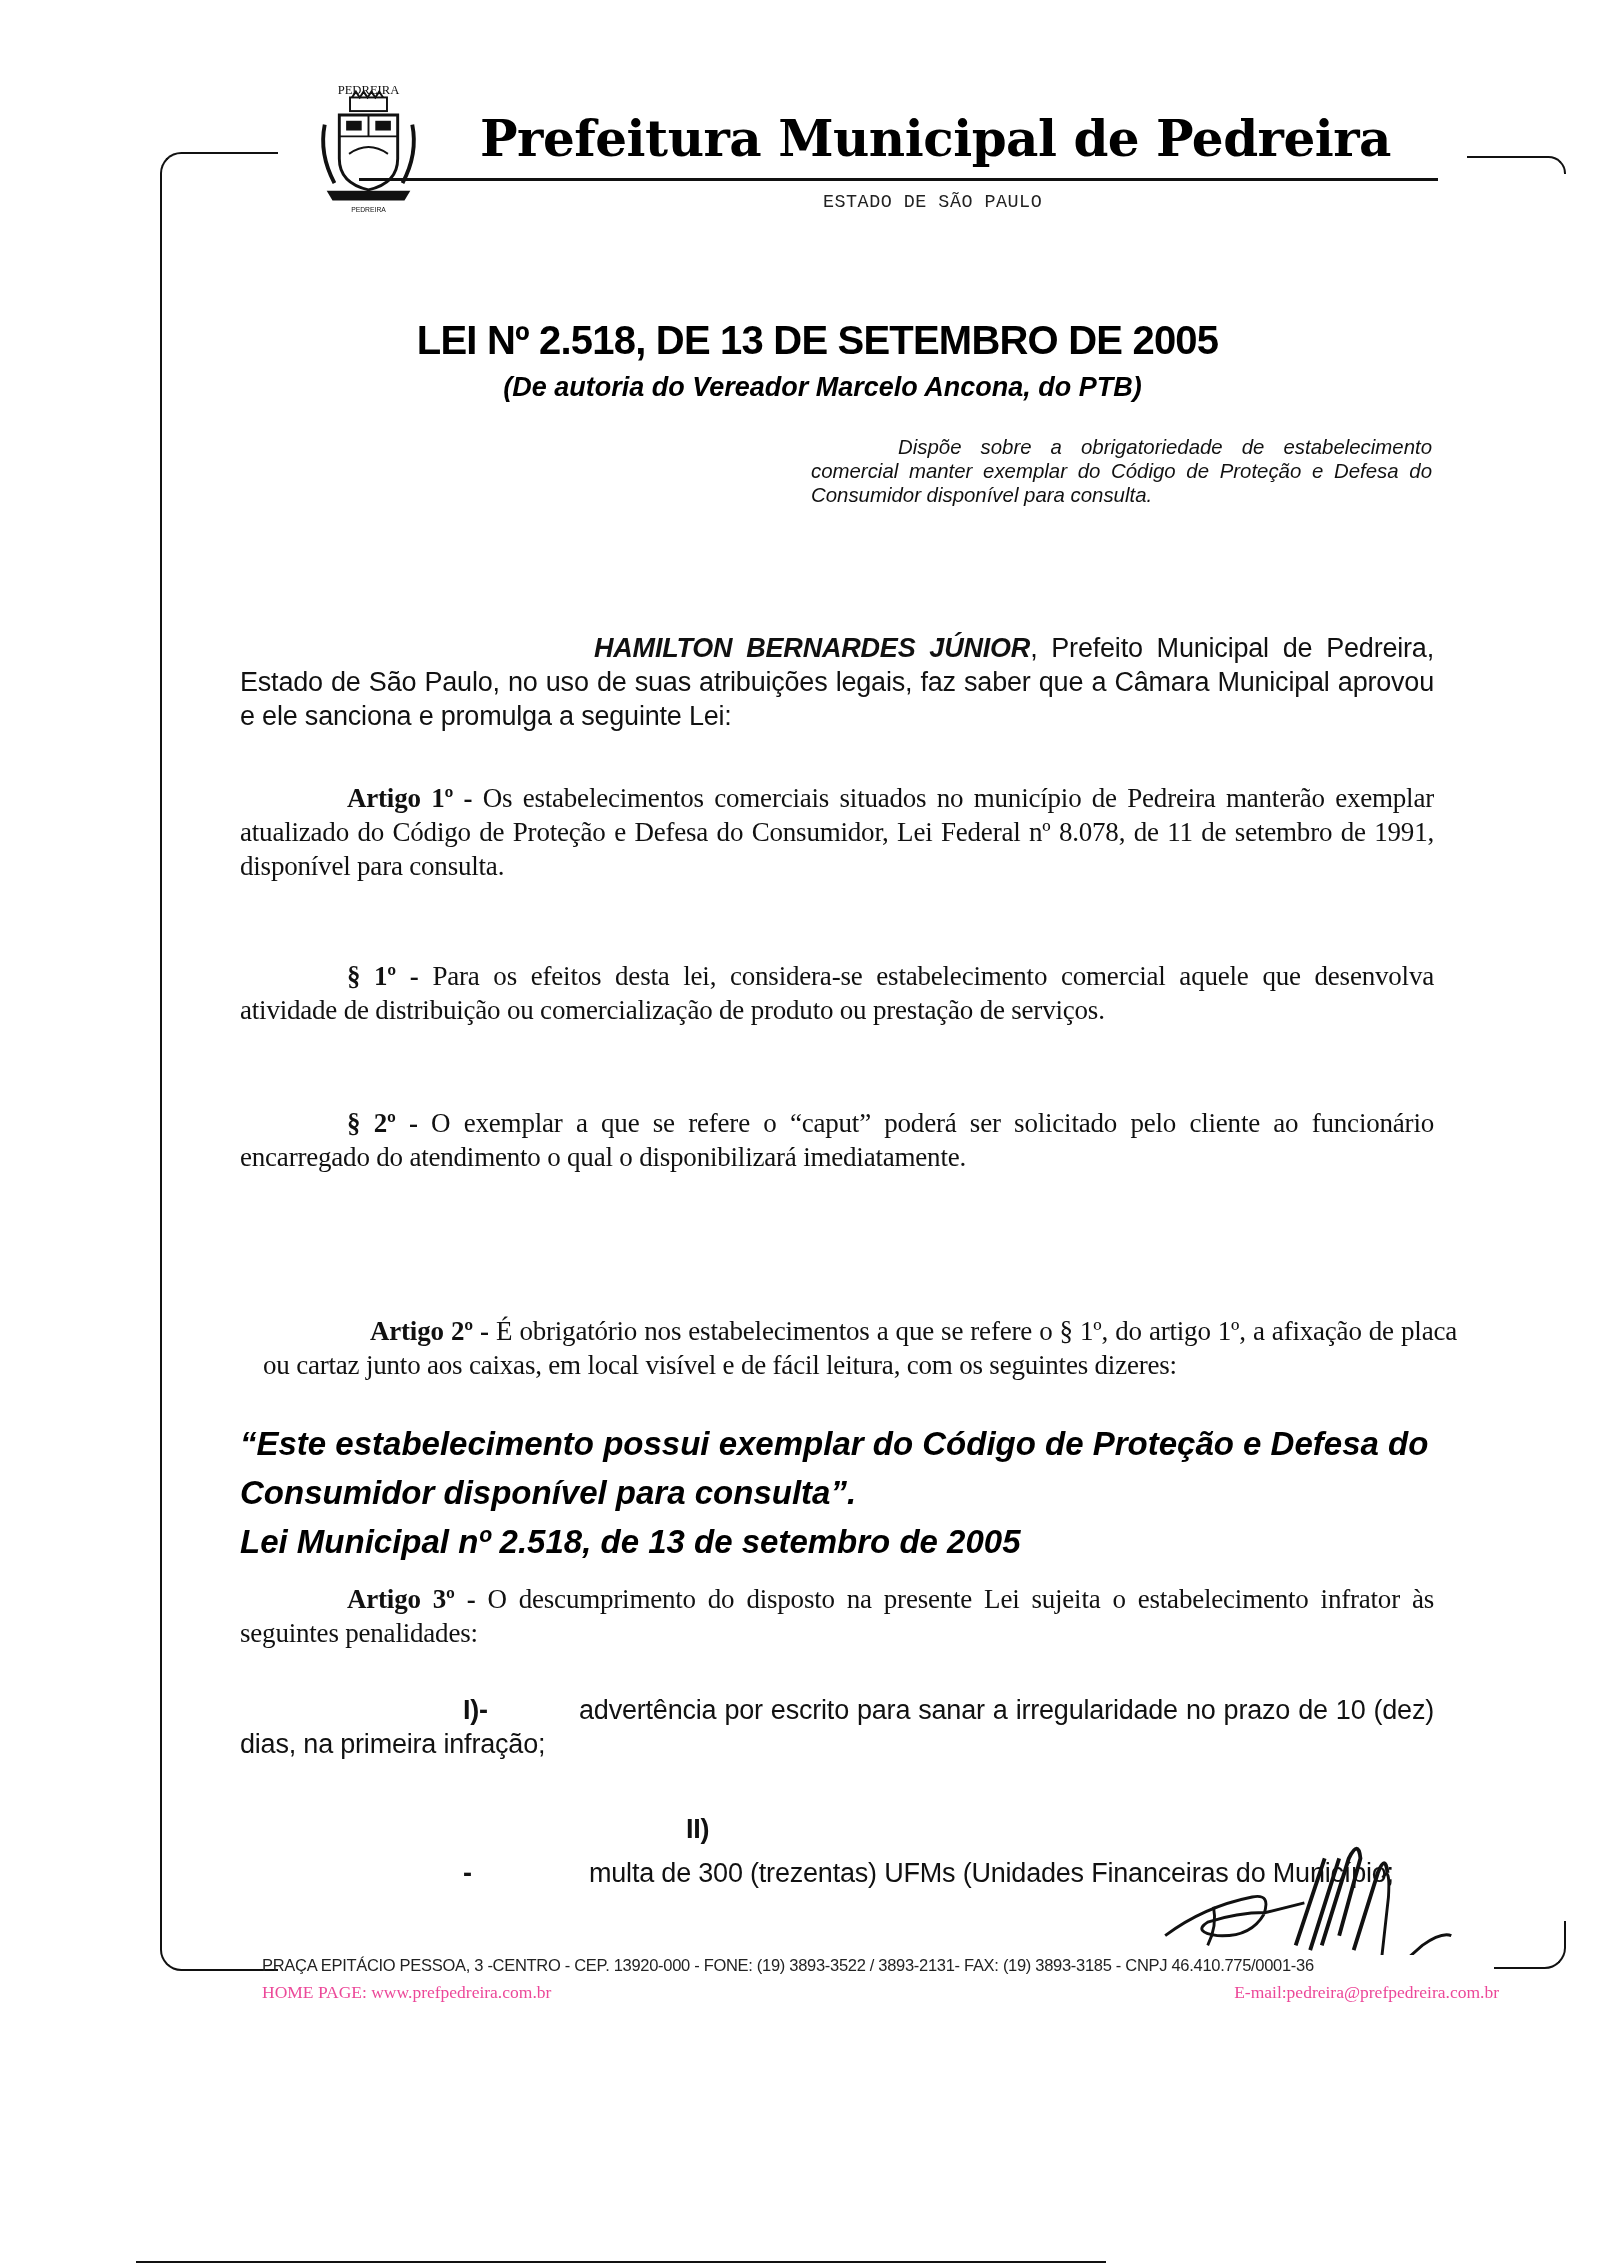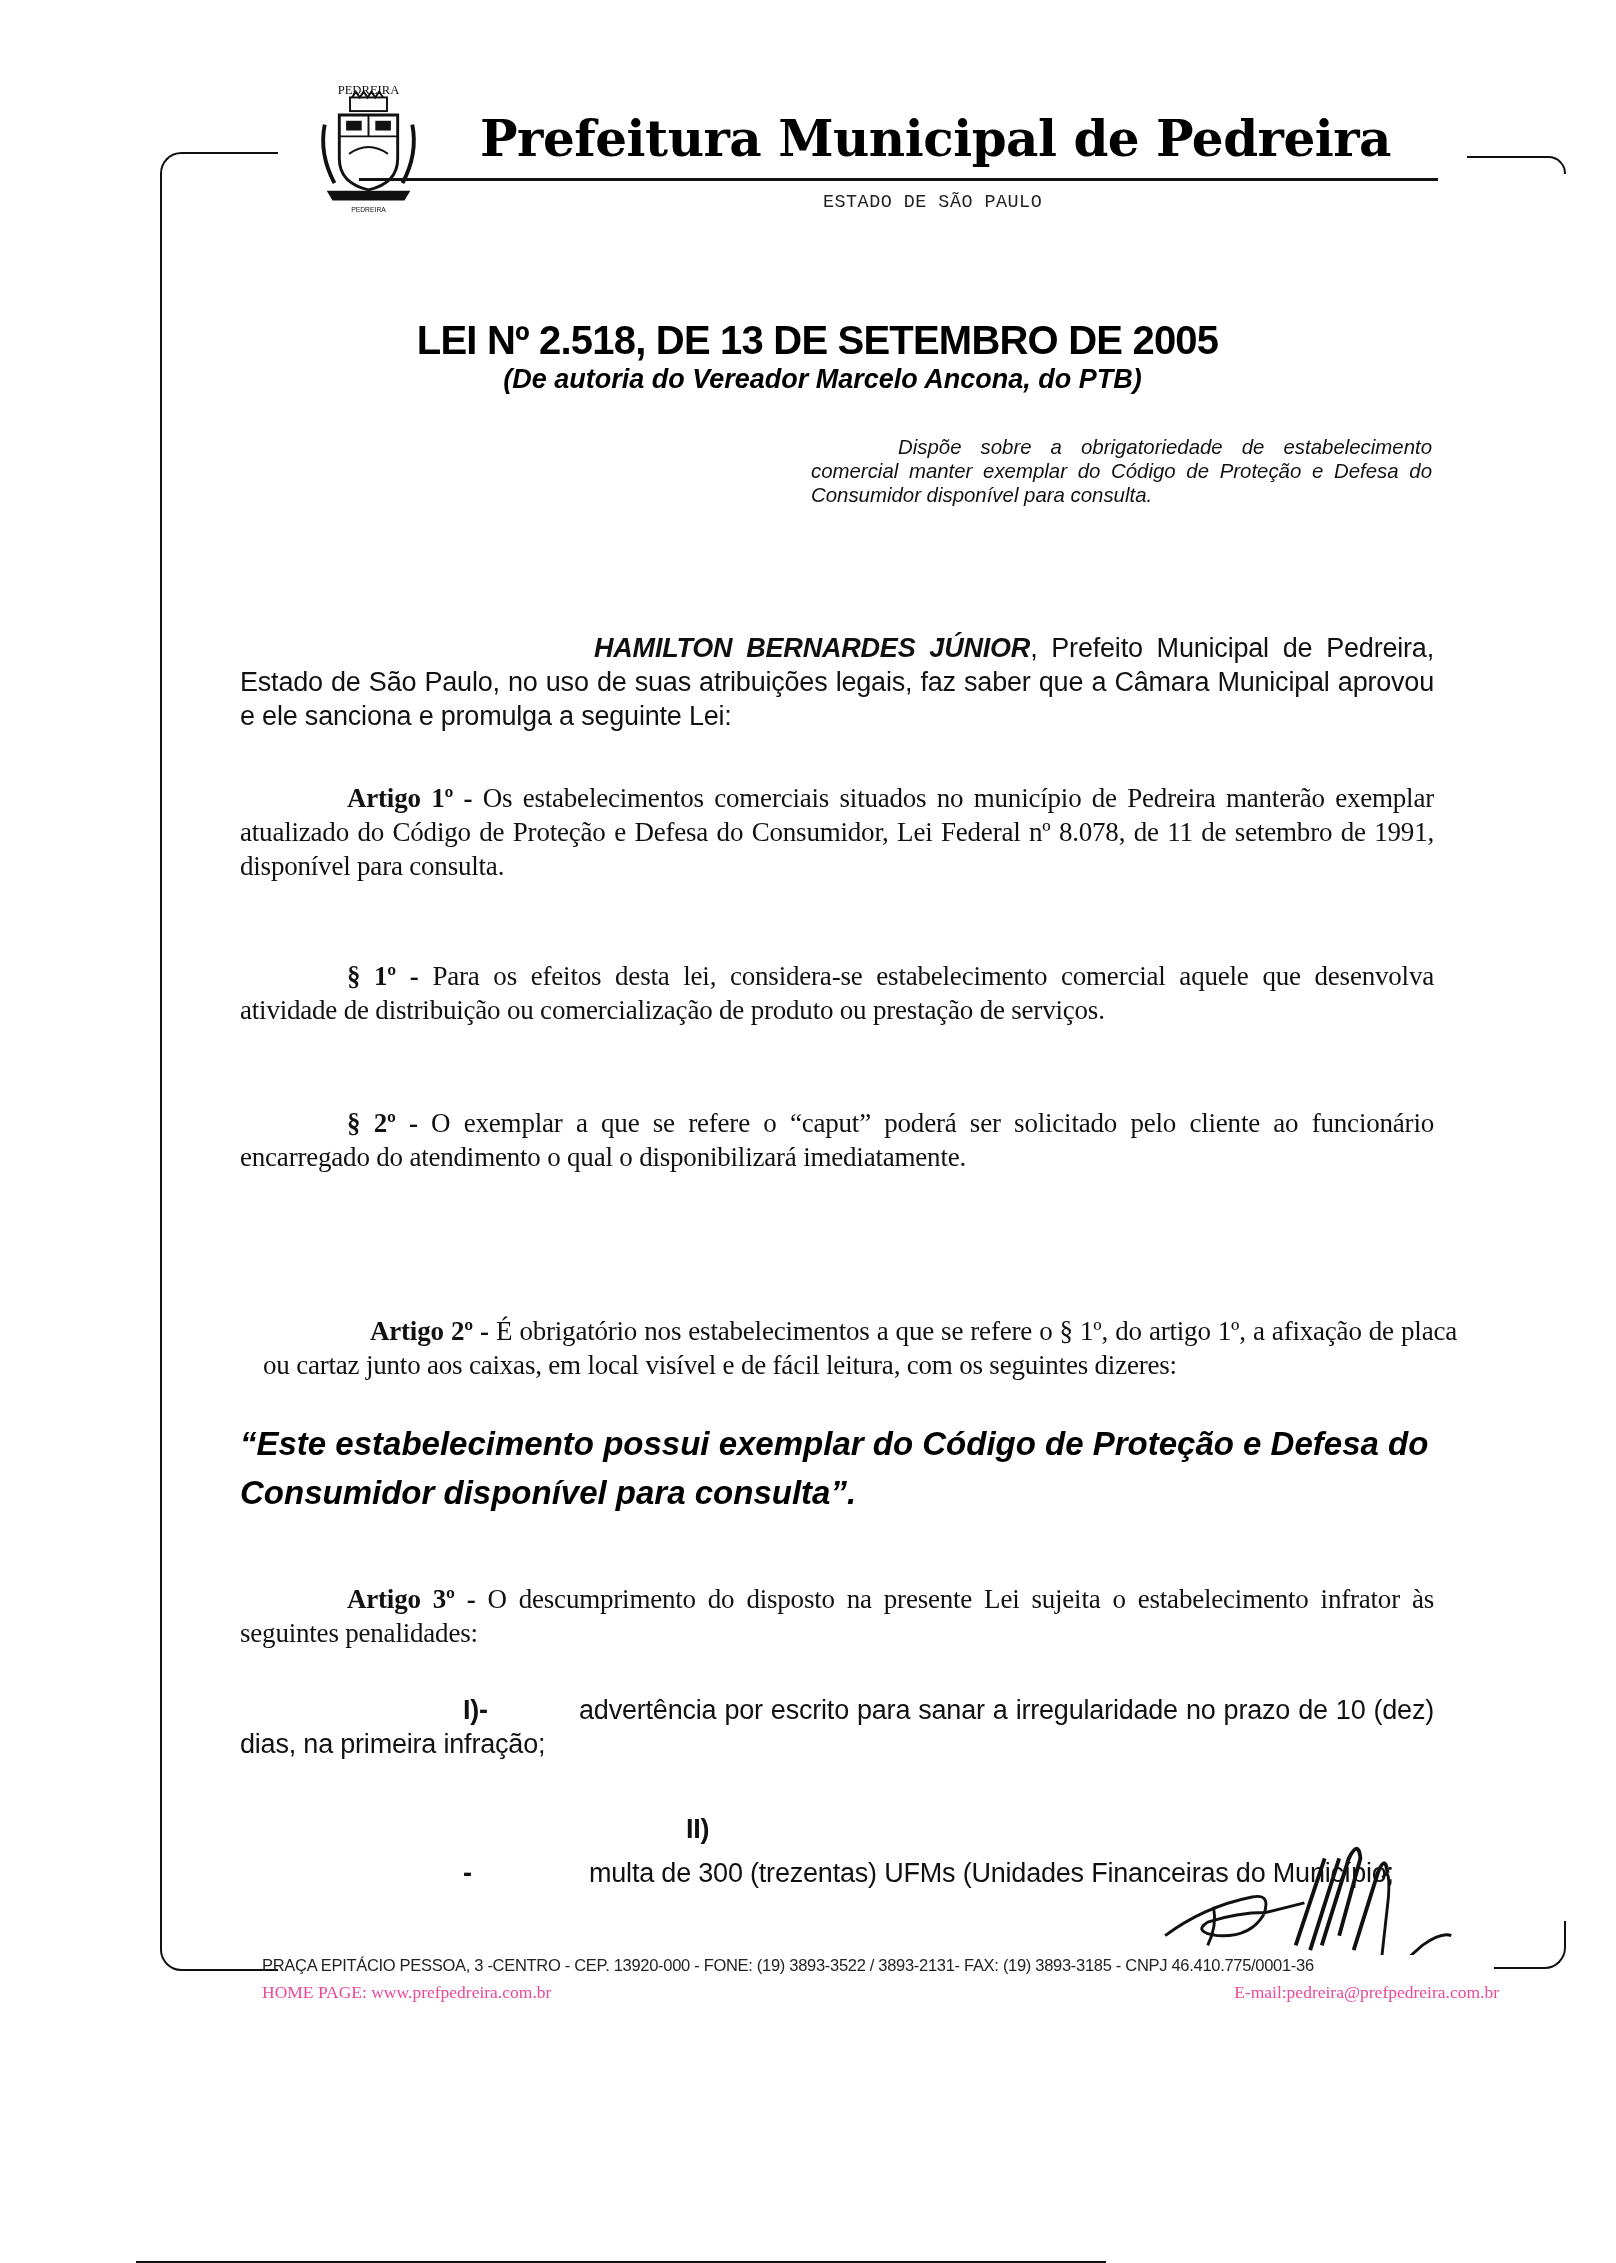--- a/index.html
+++ b/index.html
@@ -36,21 +36,21 @@
     .header-state {
       position: absolute; left: 823px; top: 192px; font-family: Liberation Mono, monospace;
       font-size: 18.4px; letter-spacing: 0.5px; color: #222;
     }
     .law-title {
       position: absolute; left: 0; width: 100%; top: 318px; text-align: center;
       font-weight: bold; font-size: 40px; letter-spacing: -0.8px; color: #000;
       padding-left: 18px; box-sizing: border-box;
     }
     .law-author {
-      position: absolute; left: 0; width: 100%; top: 364px; text-align: center;
+      position: absolute; left: 0; width: 100%; top: 372px; text-align: center;
       font-weight: bold; font-style: italic; font-size: 27px; color: #000;
       padding-left: 28px; box-sizing: border-box;
     }
     .ementa {
       position: absolute; left: 811px; top: 435px; width: 621px;
       font-style: italic; font-size: 20.4px; line-height: 24px; text-align: justify;
       text-indent: 87px; color: #111;
     }
     .body-text {
       position: absolute; left: 240px; width: 1194px; font-size: 27px; line-height: 34px;
@@ -113,20 +113,21 @@
 <div class="body-text indent" style="top:781px;"><span class="b">Artigo 1º -</span><span> Os  estabelecimentos comerciais situados no município de Pedreira manterão exemplar atualizado do Código de Proteção e Defesa do Consumidor, Lei Federal nº 8.078, de 11 de setembro de 1991, disponível para consulta.</span></div>
 
 <div class="body-text indent" style="top:959px;"><span class="b">§ 1º -</span><span> Para os efeitos desta lei, considera-se estabelecimento comercial aquele que desenvolva atividade de distribuição ou comercialização de produto ou prestação de serviços.</span></div>
 
 <div class="body-text indent" style="top:1106px;"><span class="b">§ 2º -</span><span> O exemplar a que se refere o “caput” poderá ser solicitado pelo cliente ao funcionário encarregado do atendimento o qual o disponibilizará imediatamente.</span></div>
 
 <div class="body-text indent" style="top:1314px;margin-left:23px;"><span class="b">Artigo 2º -</span><span> É obrigatório nos estabelecimentos a que se refere o § 1º, do artigo 1º, a afixação de placa ou cartaz junto aos caixas, em local visível e de fácil leitura, com os seguintes dizeres:</span></div>
 
 <div class="quote">
   <div>“Este estabelecimento possui exemplar do Código de Proteção e Defesa do Consumidor disponível para consulta”.</div>
+  <div>Lei Municipal nº 2.518, de 13 de setembro de 2005</div>
 </div>
 
 <div class="body-text indent" style="top:1582px;"><span class="b">Artigo 3º -</span><span> O descumprimento do disposto na presente Lei sujeita o estabelecimento infrator às seguintes penalidades:</span></div>
 
 <div class="body-text" style="top:1693px; text-indent:223px;"><span class="item-label" style="text-indent:0;">I)-</span><span>advertência por escrito para sanar a irregularidade no prazo de 10 (dez) dias, na primeira infração;</span></div>
 
 <div class="body-text" style="top:1807px; text-indent:223px; line-height:44px;"><span class="item-label" style="width:126px;">II) -</span><span>multa de 300 (trezentas) UFMs (Unidades Financeiras do Município;</span></div>
 
 <svg class="signature" viewBox="0 0 360 120">
   <path d="M10 100 q40 -30 90 -40 q20 -4 12 18 q-14 24 -48 22 q-26 -4 -10 -14 q30 -10 60 -10 l40 -10" fill="none" stroke="#111" stroke-width="3"></path>

